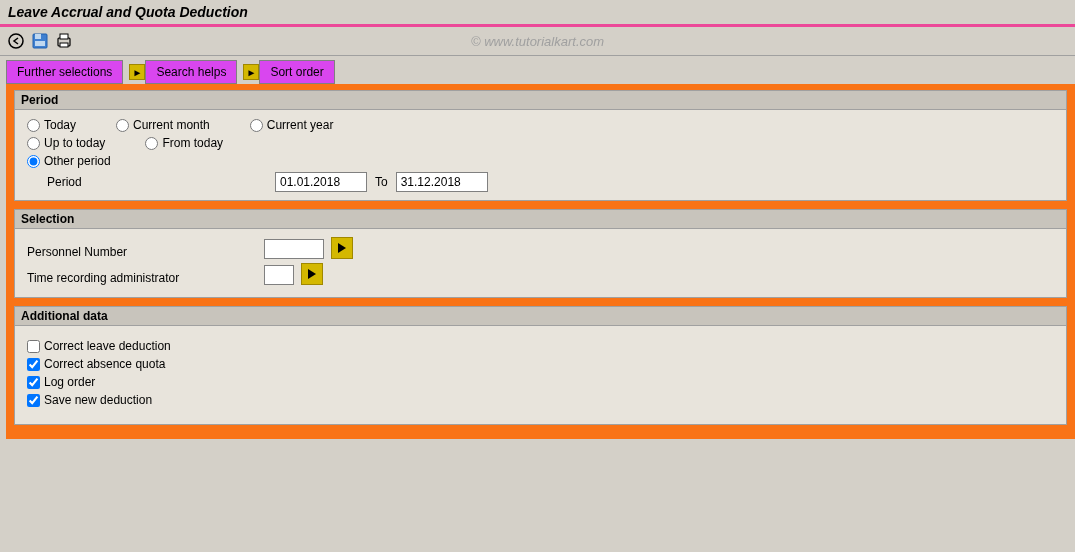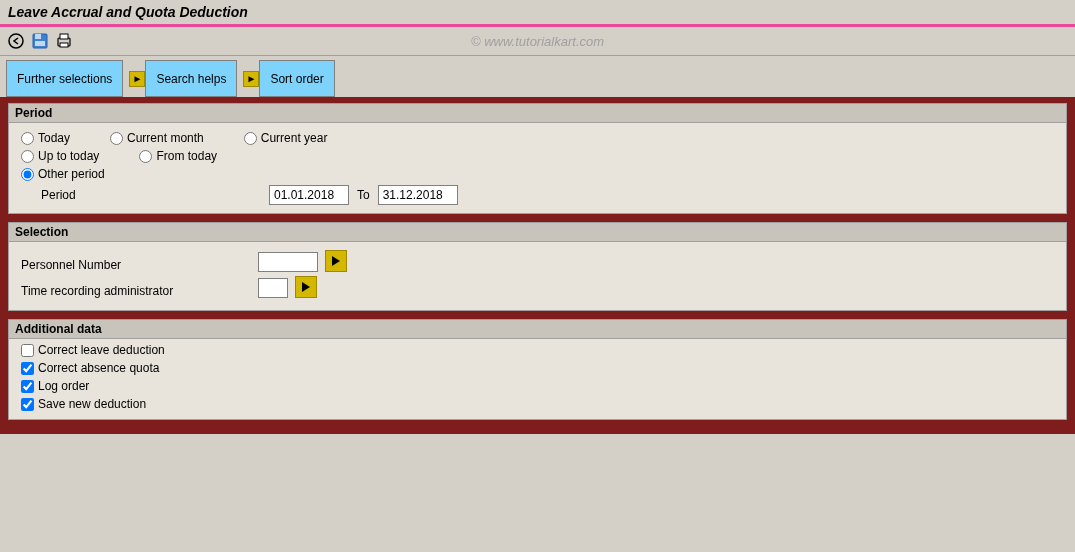--- a/index.html
+++ b/index.html
@@ -45,47 +45,48 @@
       cursor: pointer;
     }
     .tab-bar {
       background: #d4d0c8;
       padding: 4px 6px 0 6px;
       display: flex;
       align-items: center;
       gap: 0px;
     }
     .tab-btn {
-      background: #7dd3fc;
+      background: #d946ef;
       border: 1px solid #808080;
       padding: 3px 10px;
       cursor: pointer;
       font-size: 12px;
       display: flex;
       align-items: center;
       gap: 4px;
-      height: 37px;
+      height: 24px;
     }
     .tab-btn:first-child {
       border-radius: 0;
     }
     .tab-arrow {
       display: inline-block;
       width: 16px;
       height: 16px;
       background: #d4b800;
       border: 1px solid #a08800;
       display: flex;
       align-items: center;
       justify-content: center;
       font-size: 10px;
     }
     .content-area {
       padding: 6px 8px;
-      background: #7f1d1d;
+      background: #f97316;
+      margin-left: 6px;
     }
     .section {
       border: 1px solid #a0a0a0;
       background: #e8e4dc;
       margin-bottom: 8px;
     }
     .section-title {
       background: #c8c4bc;
       padding: 2px 6px;
       font-size: 12px;
@@ -118,21 +119,21 @@
       padding-left: 20px;
     }
     .period-label {
       min-width: 220px;
     }
     .date-input {
       border: 1px solid #808080;
       background: #fff;
       padding: 1px 4px;
       font-size: 12px;
-      width: 80px;
+      width: 92px;
       height: 20px;
     }
     .selection-section .section-body {
       padding: 8px 12px;
     }
     .selection-row {
       display: flex;
       align-items: flex-end;
       margin-bottom: 4px;
       gap: 7px;
@@ -156,21 +157,21 @@
       background: #d4b800;
       border: 1px solid #a08800;
       display: flex;
       align-items: center;
       justify-content: center;
       cursor: pointer;
       font-size: 10px;
       color: #000;
     }
     .additional-section .section-body {
-      padding: 4px 12px;
+      padding: 13px 12px;
     }
     .checkbox-row {
       display: flex;
       align-items: center;
       gap: 4px;
       margin-bottom: 4px;
     }
     .checkbox-row input[type="checkbox"] {
       margin: 0;
     }

